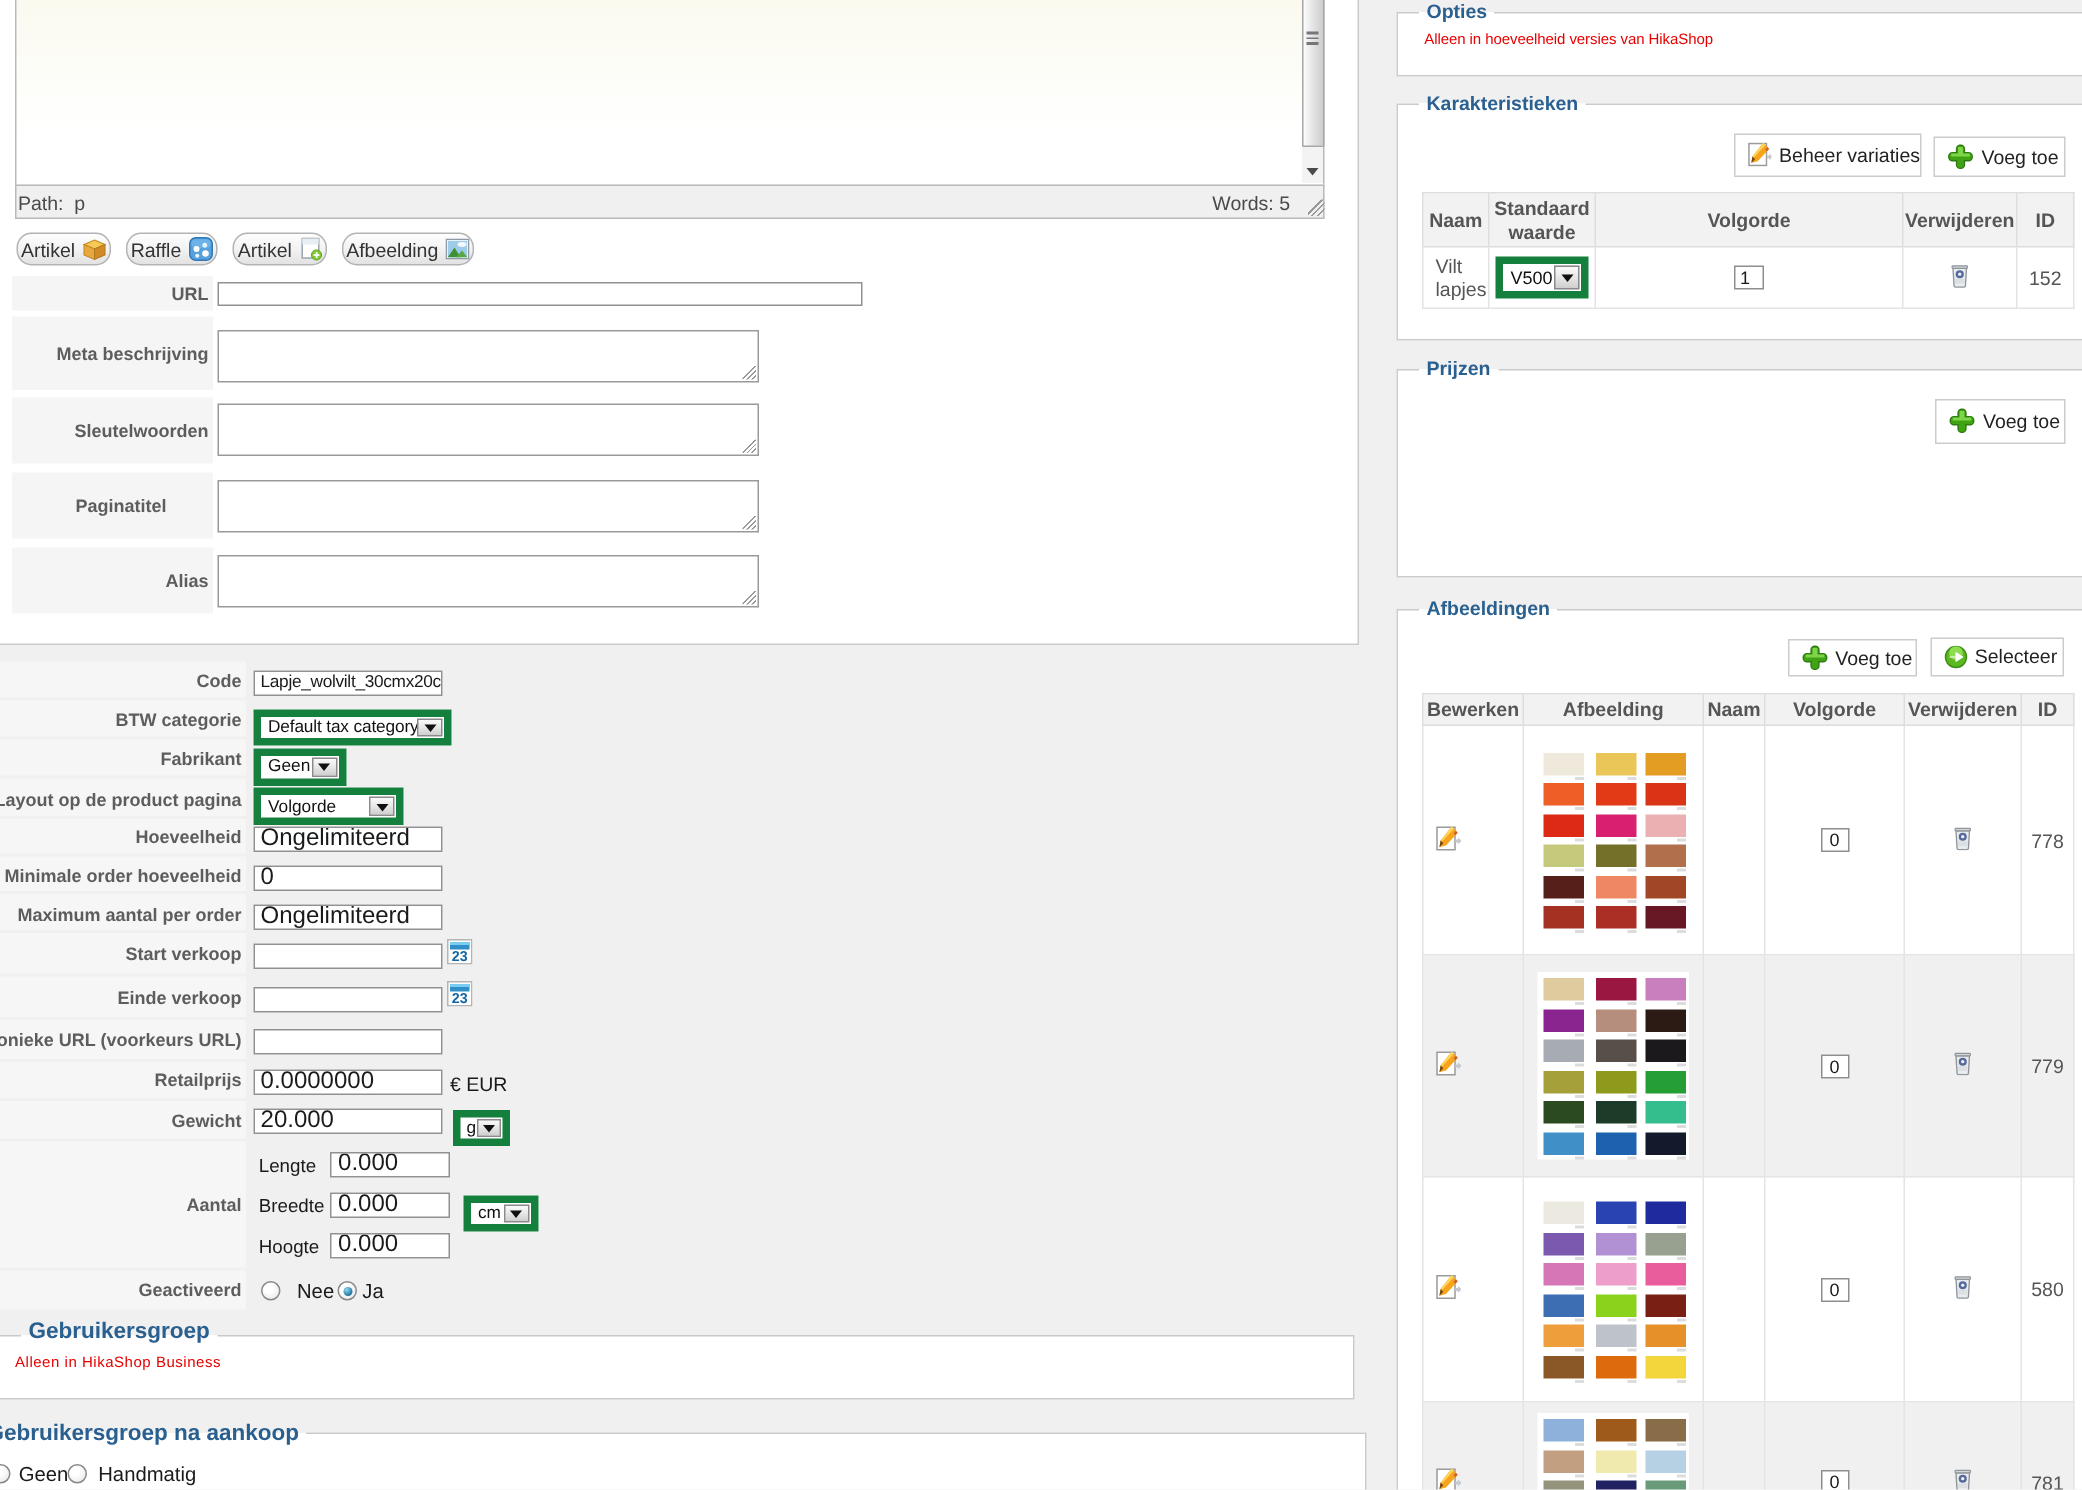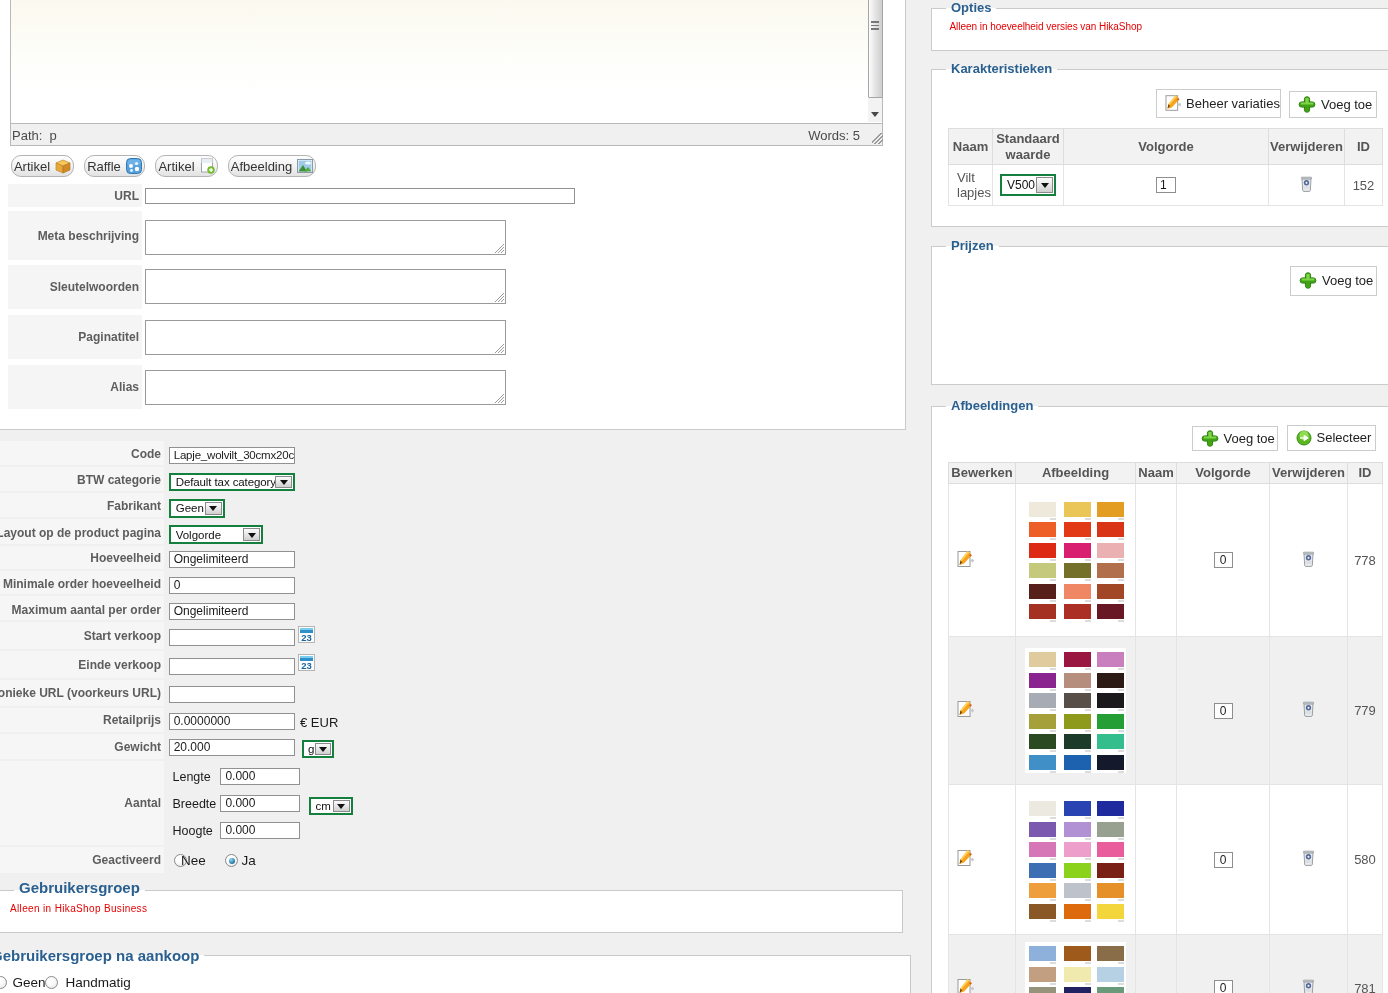--- a/index.html
+++ b/index.html
@@ -5,25 +5,25 @@
 html,body{margin:0;padding:0}
 body{width:1388px;height:993px;overflow:hidden;position:relative;background:#f0f0f0;
   font-family:"Liberation Sans",sans-serif;font-size:13px;color:#333}
 .abs{position:absolute}
 .whitebox{position:absolute;background:#fff;border:1px solid #cbcbcb}
 .legend{position:absolute;font-weight:bold;font-size:13px;color:#2a6090;background:linear-gradient(#f0f0f0 8px,#fff 8px);padding:0 5px;white-space:nowrap;line-height:16px}
 .lg15{font-size:15px;line-height:17px;background:linear-gradient(#f0f0f0 11px,#fff 11px)}
 .rednote{position:absolute;color:#e60000;font-size:10px;letter-spacing:-0.05px;font-weight:normal;white-space:nowrap}
 .lbl{position:absolute;font-weight:bold;color:#5d5d5d;font-size:12px;text-align:right;overflow:visible;white-space:nowrap}
 .keycell{position:absolute;background:#f6f6f6}
-.inp{position:absolute;background:#fff;border:1px solid #919191;font-size:12px;color:#1a1a1a;line-height:14px;padding:0 0 0 4px;white-space:nowrap;overflow:hidden}
+.inp{position:absolute;background:#fff;border:1px solid #919191;font-size:16px;color:#1a1a1a;line-height:14px;padding:0 0 0 4px;white-space:nowrap;overflow:hidden}
 .ta{position:absolute;background:#fff;border:1px solid #9a9a9a}
 .ta i{position:absolute;right:1px;bottom:1px;width:9px;height:9px;
  background:linear-gradient(135deg,transparent 45%,#9a9a9a 45%,#9a9a9a 52%,transparent 52%,transparent 63%,#9a9a9a 63%,#9a9a9a 70%,transparent 70%,transparent 81%,#9a9a9a 81%,#9a9a9a 88%,transparent 88%)}
-.sel{position:absolute;background:#fff;border:2px solid #15803d;font-size:11.5px;color:#111;white-space:nowrap}
+.sel{position:absolute;background:#fff;border:5px solid #15803d;font-size:11.5px;color:#111;white-space:nowrap}
 .sel b{font-weight:normal;position:absolute;left:5px;top:50%;transform:translateY(-50%)}
 .sel u{position:absolute;top:1px;bottom:1px;right:1px;width:15px;text-decoration:none;
  background:linear-gradient(#fbfbfb,#e9e9e9 45%,#cfcfcf);border:1px solid #8a8a8a}
 .sel u:after{content:"";position:absolute;left:50%;top:50%;margin:-2px 0 0 -4px;border:4px solid transparent;border-top:5px solid #111;border-bottom:0}
 .rad{position:absolute;width:11px;height:11px;border-radius:50%;border:1px solid #898989;background:radial-gradient(circle at 35% 30%,#fff 30%,#e4e4e4)}
 .rad.on:after{content:"";position:absolute;left:2.5px;top:2.5px;width:6px;height:6px;border-radius:50%;background:radial-gradient(circle at 35% 30%,#8ed8f2,#2a7ba6 65%,#1d5f85)}
 .rlbl{position:absolute;font-size:13.5px;color:#1a1a1a;white-space:nowrap}
 .btn{position:absolute;border:1px solid #b3b3b3;border-radius:10px;background:linear-gradient(#fefefe,#f1f1f1 55%,#e2e2e2);
  display:flex;align-items:center;justify-content:center;font-size:13px;color:#333;gap:5px}
 .wbtn{position:absolute;box-sizing:border-box;background:#fff;border:1px solid #ccc;display:flex;align-items:center;justify-content:flex-start;padding-left:8px;font-size:13px;color:#222;gap:5px;white-space:nowrap}
@@ -85,21 +85,21 @@
     </svg></div>
 
 <div class="keycell" style="left:8px;top:183.5px;width:134px;height:23.5px;background:#f5f5f5"></div>
 <div class="keycell" style="left:8px;top:211.3px;width:134px;height:49px;background:#f5f5f5"></div>
 <div class="keycell" style="left:8px;top:264.9px;width:134px;height:44px;background:#f5f5f5"></div>
 <div class="keycell" style="left:8px;top:314.9px;width:134px;height:44px;background:#f5f5f5"></div>
 <div class="keycell" style="left:8px;top:364.5px;width:134px;height:44px;background:#f5f5f5"></div>
 <div class="lbl" style="left:0;top:188.5px;width:139px">URL</div>
 <div class="lbl" style="left:0;top:229px;width:139px">Meta beschrijving</div>
 <div class="lbl" style="left:0;top:280px;width:139px">Sleutelwoorden</div>
-<div class="lbl" style="left:0;top:330px;width:139px">Paginatitel</div>
+<div class="lbl" style="left:0;top:330px;width:111px">Paginatitel</div>
 <div class="lbl" style="left:0;top:379.5px;width:139px">Alias</div>
 <div class="inp" style="left:144.5px;top:187.5px;width:424px;height:14px"></div>
 <div class="ta" style="left:144.5px;top:220px;width:359px;height:33px">
     <i></i>
   </div>
 <div class="ta" style="left:144.5px;top:269.3px;width:359px;height:33px">
     <i></i>
   </div>
 <div class="ta" style="left:144.5px;top:319.8px;width:359px;height:33px">
     <i></i>
@@ -182,21 +182,21 @@
 <div class="abs" style="left:172.5px;top:823.5px;font-size:12.5px;color:#1a1a1a">Hoogte</div>
 <div class="inp" style="left:220.4px;top:768.2px;width:74px;height:15px">0.000</div>
 <div class="inp" style="left:220.4px;top:794.9px;width:74px;height:15px">0.000</div>
 <div class="inp" style="left:220.4px;top:822.1px;width:74px;height:15px">0.000</div>
 <div class="sel" style="left:308.6px;top:796.9px;width:40px;height:14px">
     <b>cm</b>
     <u></u>
   </div>
 
 <div class="rad" style="left:174px;top:854px"></div>
-<div class="rlbl" style="left:181px;top:853px">Nee</div>
+<div class="rlbl" style="left:198px;top:853px">Nee</div>
 <div class="rad on" style="left:225.4px;top:854px"></div>
 <div class="rlbl" style="left:241.5px;top:853px">Ja</div>
 
 <div class="whitebox" style="left:-20px;top:890px;width:921px;height:41px;border-color:#c9c9c9"></div>
 <div class="legend lg15" style="left:14px;top:879px">Gebruikersgroep</div>
 <div class="rednote" style="left:10px;top:903px;letter-spacing:0.35px">Alleen in HikaShop Business</div>
 
 <div class="whitebox" style="left:-20px;top:955px;width:929px;height:60px;border-color:#c9c9c9"></div>
 <div class="legend lg15" style="left:-14px;top:947px;background:linear-gradient(#f0f0f0 8.5px,#fff 8.5px)">Gebruikersgroep na aankoop</div>
 <div class="rad" style="left:-6px;top:975.5px"></div>

